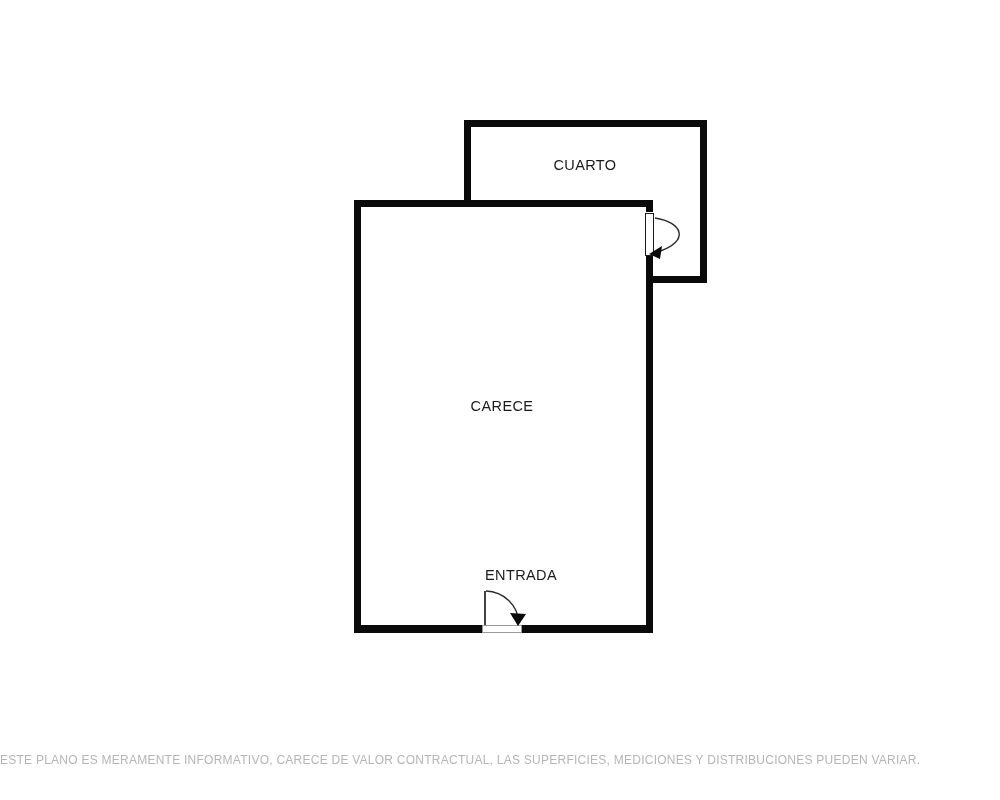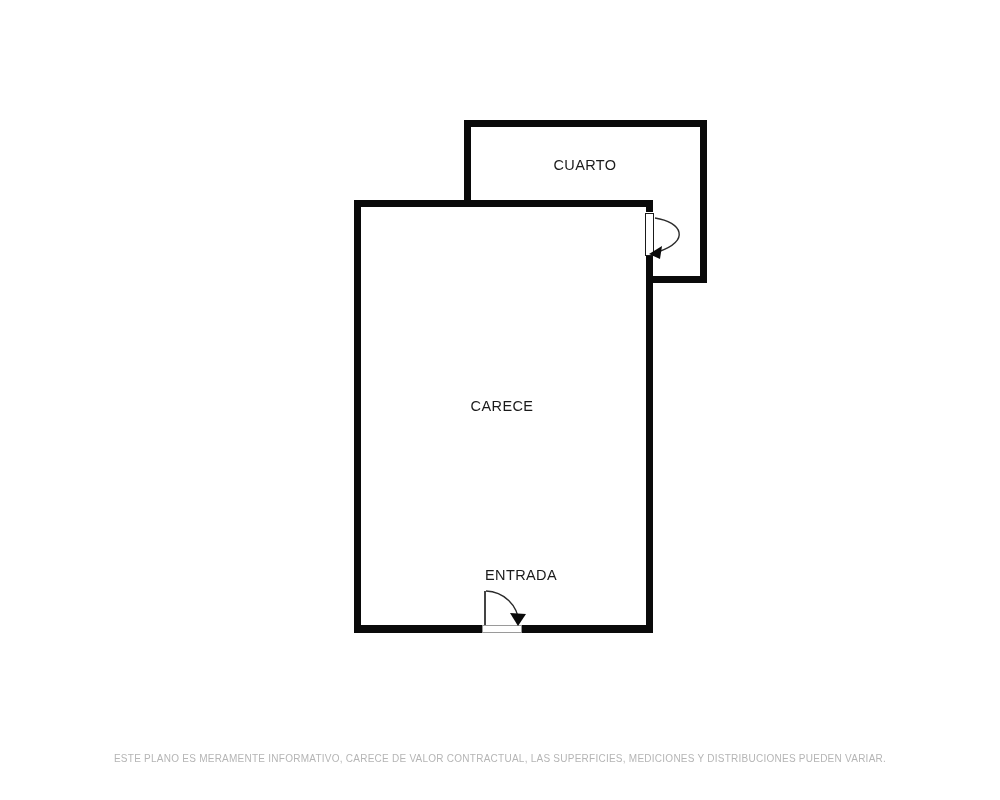--- a/index.html
+++ b/index.html
@@ -61,23 +61,23 @@
     font-size: 14.5px;
     letter-spacing: 0.4px;
     color: var(--label);
     white-space: nowrap;
   }
   .label-cuarto  { left: 585px; top: 165px; }
   .label-local   { left: 502px; top: 406px; }
   .label-entrada { left: 501px; top: 575px; margin-left: 20px; }
   .disclaimer {
     position: absolute;
-    left: 0; top: 753px; width: 1000px;
+    left: 0; top: 753px; width: 876px;
     text-align: center;
-    font-size: 10px;
+    font-size: 12px;
     letter-spacing: 0.25px;
     color: var(--disclaimer);
     white-space: nowrap;
   }
 </style>
 </head>
 <body>
 
 <div class="plan-canvas">
 

